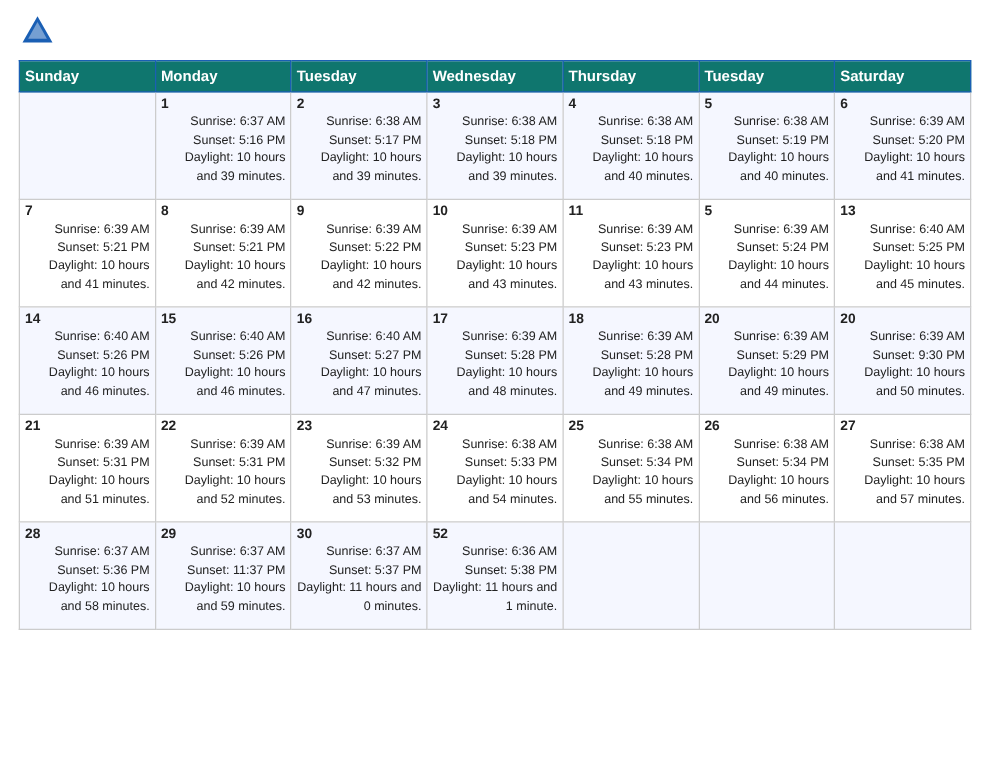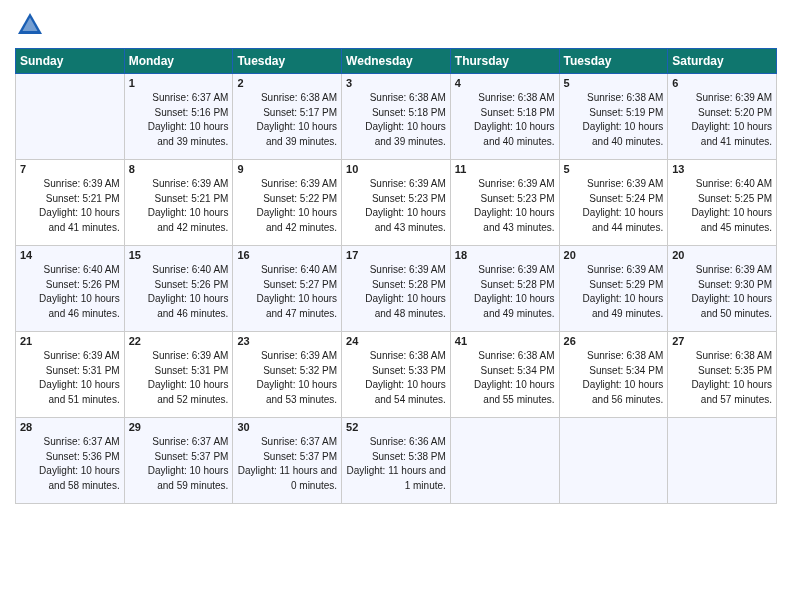--- a/index.html
+++ b/index.html
@@ -292,21 +292,21 @@
 and 53 minutes.</div>
           </td>
           <td>
             <div class="day-num">24</div>
             <div class="day-info">Sunrise: 6:38 AM
 Sunset: 5:33 PM
 Daylight: 10 hours
 and 54 minutes.</div>
           </td>
           <td>
-            <div class="day-num">41</div>
+            <div class="day-num">25</div>
             <div class="day-info">Sunrise: 6:38 AM
 Sunset: 5:34 PM
 Daylight: 10 hours
 and 55 minutes.</div>
           </td>
           <td>
             <div class="day-num">26</div>
             <div class="day-info">Sunrise: 6:38 AM
 Sunset: 5:34 PM
 Daylight: 10 hours
@@ -324,21 +324,21 @@
           <td>
             <div class="day-num">28</div>
             <div class="day-info">Sunrise: 6:37 AM
 Sunset: 5:36 PM
 Daylight: 10 hours
 and 58 minutes.</div>
           </td>
           <td>
             <div class="day-num">29</div>
             <div class="day-info">Sunrise: 6:37 AM
-Sunset: 5:37 PM
+Sunset: 11:37 PM
 Daylight: 10 hours
 and 59 minutes.</div>
           </td>
           <td>
             <div class="day-num">30</div>
             <div class="day-info">Sunrise: 6:37 AM
 Sunset: 5:37 PM
 Daylight: 11 hours
 and 0 minutes.</div>
           </td>

